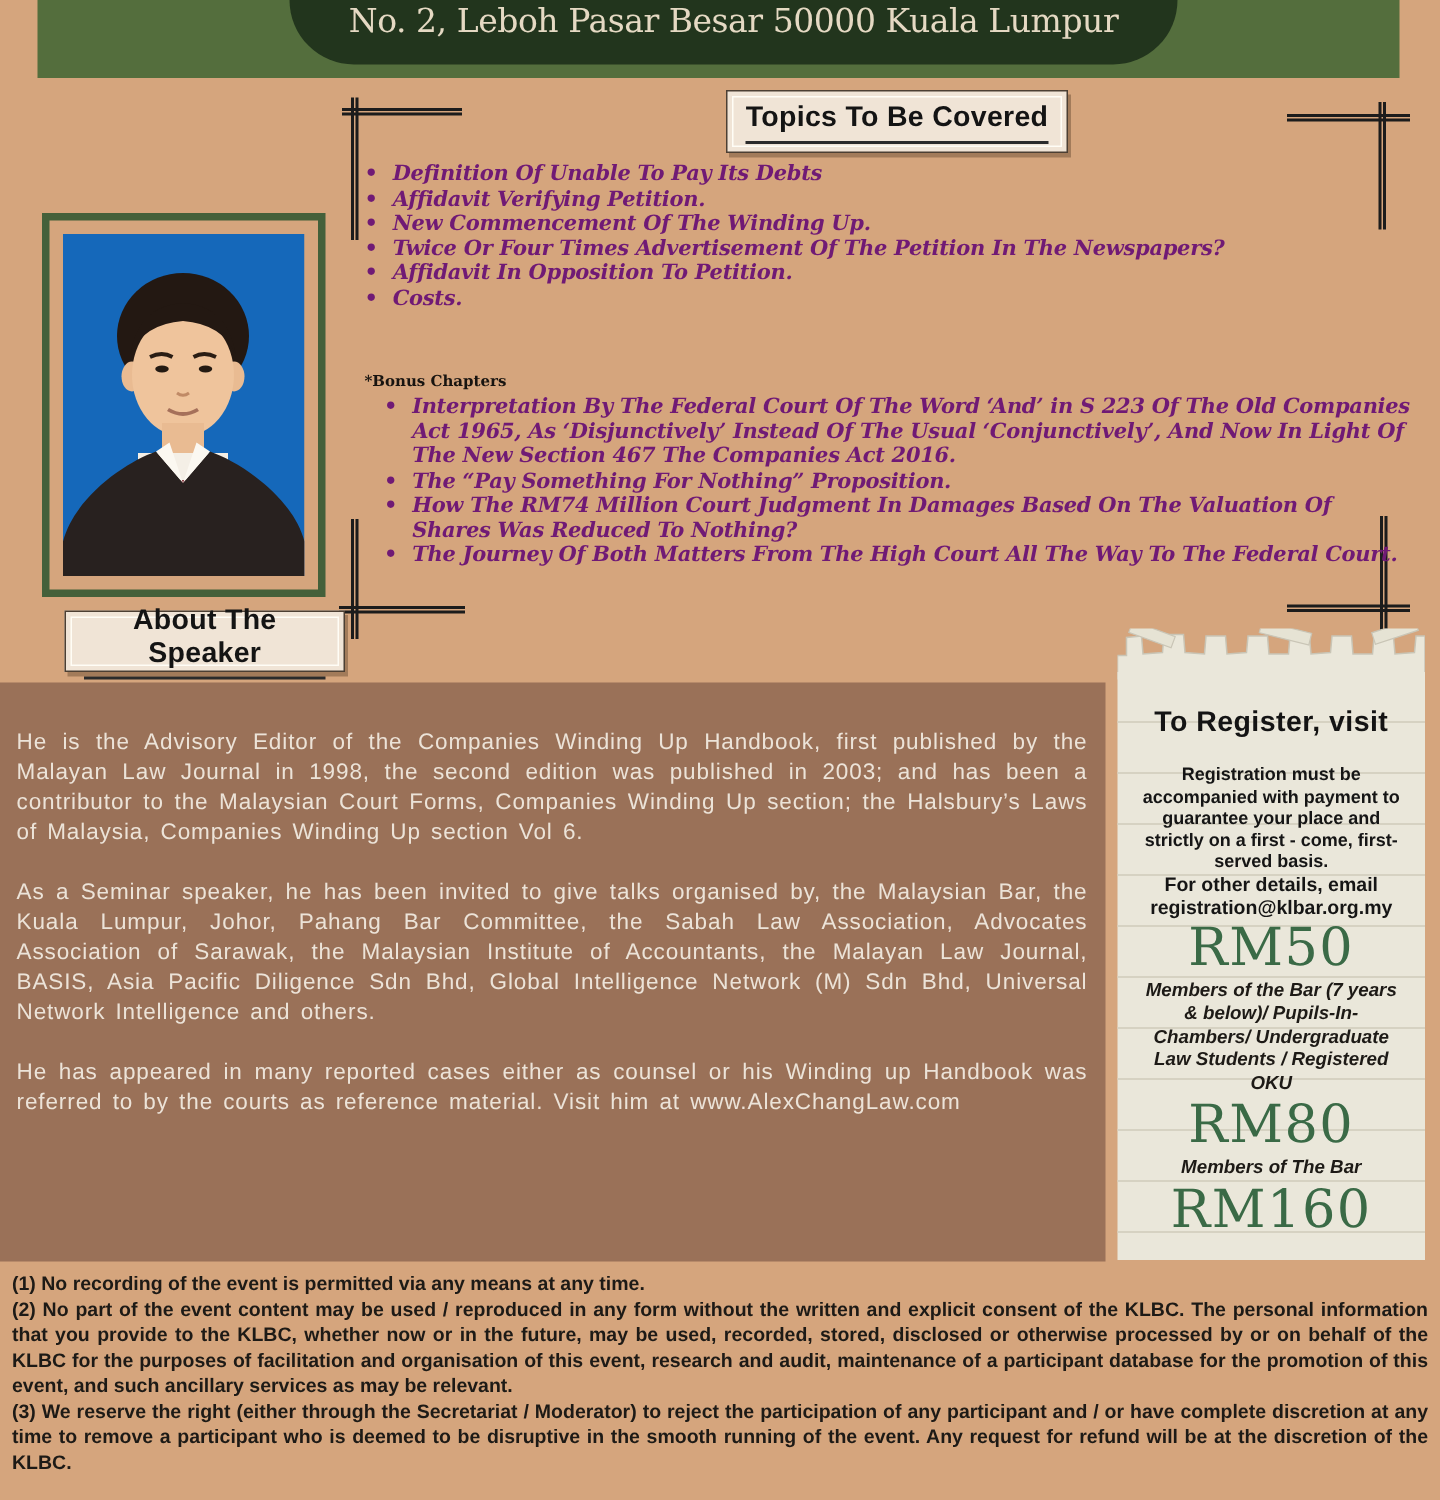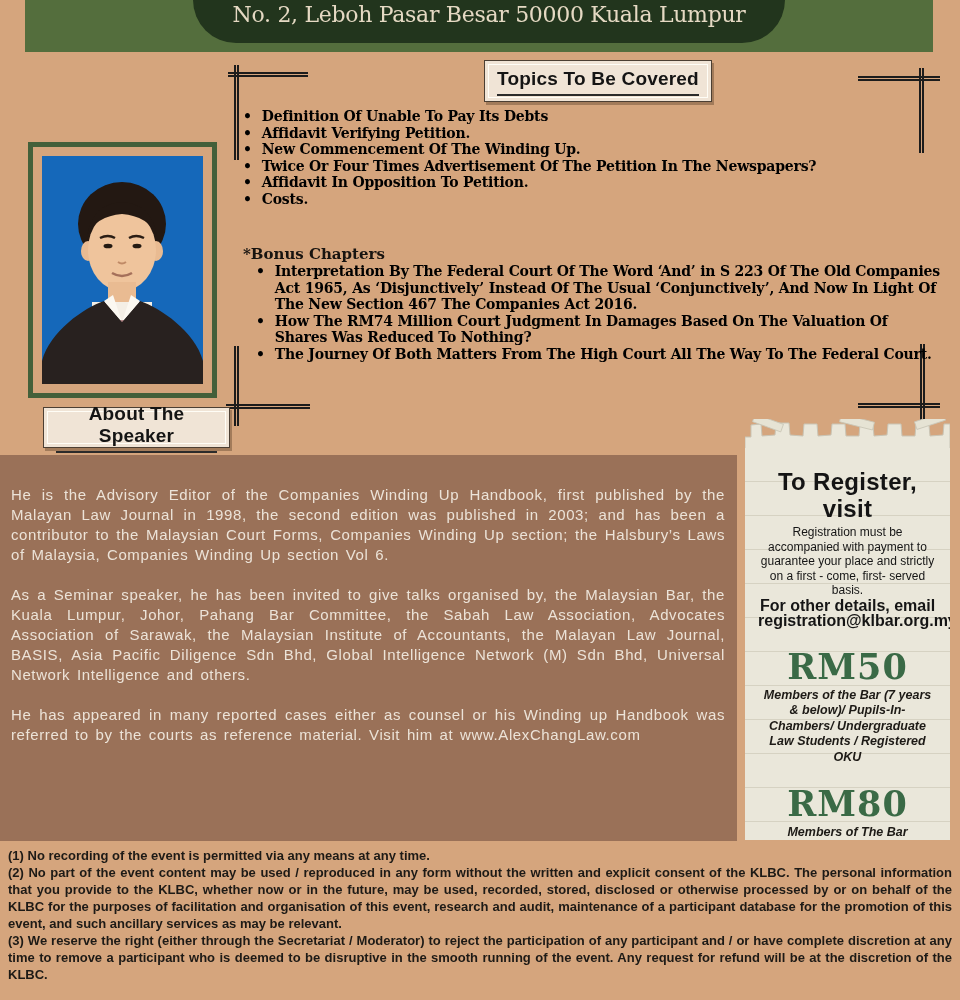--- a/index.html
+++ b/index.html
@@ -45,29 +45,29 @@
     border-bottom:2px solid #2b2b2b; padding-bottom:4px;
   }
   .ticket-topics { left:484px; top:60px; width:228px; height:42px; }
   .ticket-about  { left:27px;  top:407px; width:187px; height:41px;margin-left:16px; }
 
   
   .topics-wrap { position:absolute; left:243px; top:108px; width:700px; }
   .topics-list li, .bonus-list li {
     list-style:none; display:flex;
     font-family:"DejaVu Serif", serif; font-weight:700;
-    font-size:14px; line-height:16.5px; color:#000000; letter-spacing:-0.2px;
+    font-size:14px; line-height:16.5px; color:#701a75; letter-spacing:-0.2px;font-style:italic;
   }
   .topics-list li::before, .bonus-list li::before {
     content:"\2022"; margin-right:10px; font-size:14px;
   }
   .bonus-wrap { position:absolute; left:243px; top:246px; width:700px; }
   .bonus-heading {
     font-family:"DejaVu Serif", serif; font-weight:700;
-    font-size:15px; line-height:17px; color:#181410;
+    font-size:10px; line-height:17px; color:#181410;
   }
   .bonus-list { padding-left:13px; }
 
   
   .photo-frame {
     position:absolute; left:28px; top:142px; width:189px; height:256px;
     border:5px solid #44603a; background:#d5a57d; padding:9px;
   }
   .photo-frame svg { display:block; width:100%; height:100%; }
 
@@ -85,28 +85,28 @@
 
   
   .torn-edge { position:absolute; left:745px; top:419px; width:205px; height:34px; }
   .reg-card {
     position:absolute; left:745px; top:448px; width:205px; height:392px;
     background:#eae7da;
     background-image:repeating-linear-gradient(180deg,
       rgba(0,0,0,0) 0px, rgba(0,0,0,0) 33px, #d6d2c2 33px, #d6d2c2 34px);
     padding:20px 13px 0; text-align:center; overflow:hidden;
   }
-  .reg-h1 { font-size:24px; font-weight:700; line-height:27px; color:#141414; letter-spacing:0.3px; }
+  .reg-h1 { font-size:19px; font-weight:700; line-height:27px; color:#141414; letter-spacing:0.3px; }
   .reg-h2 { font-size:20px; font-weight:700; line-height:27px; color:#141414; letter-spacing:0.3px; }
-  .reg-note { font-size:12px; font-weight:400; line-height:14.5px; color:#151515; margin-top:3px; }
-  .reg-note2 { font-size:16px; font-weight:700; line-height:15px; color:#151515; }
+  .reg-note { font-size:12px; font-weight:700; line-height:14.5px; color:#151515; margin-top:14px; }
+  .reg-note2 { font-size:13px; font-weight:700; line-height:15px; color:#151515; }
   .price {
-    font-family:"DejaVu Serif", serif; font-weight:700;
+    font-family:"DejaVu Serif", serif; font-weight:400;
     font-size:35px; line-height:40px; color:#3a6a46; letter-spacing:1px;
-    margin-top:19px; margin-bottom:1px;
+    margin-top:0; margin-bottom:1px;
   }
   .audience {
     font-size:12.5px; font-weight:700; font-style:italic;
     line-height:15.5px; color:#1d1a16;
   }
 
   
   .terms { position:absolute; left:0; top:847px; width:960px; padding:0 8px; }
   .terms p { font-size:13px; font-weight:700; line-height:17px; color:#1d1a16; }
   .terms p.just { text-align:justify; }
@@ -140,20 +140,21 @@
   <li>New Commencement Of The Winding Up.</li>
   <li>Twice Or Four Times Advertisement Of The Petition In The Newspapers?</li>
   <li>Affidavit In Opposition To  Petition.</li>
   <li>Costs.</li>
 </ul>
 
 <div class="bonus-wrap">
   <div class="bonus-heading">*Bonus Chapters</div>
   <ul class="bonus-list">
     <li>Interpretation By The Federal Court  Of The Word ‘And’  in S 223  Of The Old Companies Act 1965, As  ‘Disjunctively’ Instead Of The Usual ‘Conjunctively’, And Now In Light Of The New Section  467 The Companies Act 2016.</li>
+    <li>The “Pay Something For Nothing” Proposition.</li>
     <li>How   The  RM74 Million Court  Judgment  In Damages Based On The Valuation Of Shares Was Reduced  To Nothing?</li>
     <li>The Journey Of Both Matters  From The  High Court All The Way To The Federal Court.</li>
   </ul>
 </div>
 
 <div class="photo-frame">
   <svg viewBox="0 0 161 228" preserveAspectRatio="none">
     <rect width="161" height="228" fill="#1568ba"></rect>
     <ellipse cx="80" cy="68" rx="44" ry="42" fill="#231812"></ellipse>
     <ellipse cx="46" cy="95" rx="7" ry="10" fill="#e9bb92"></ellipse>

